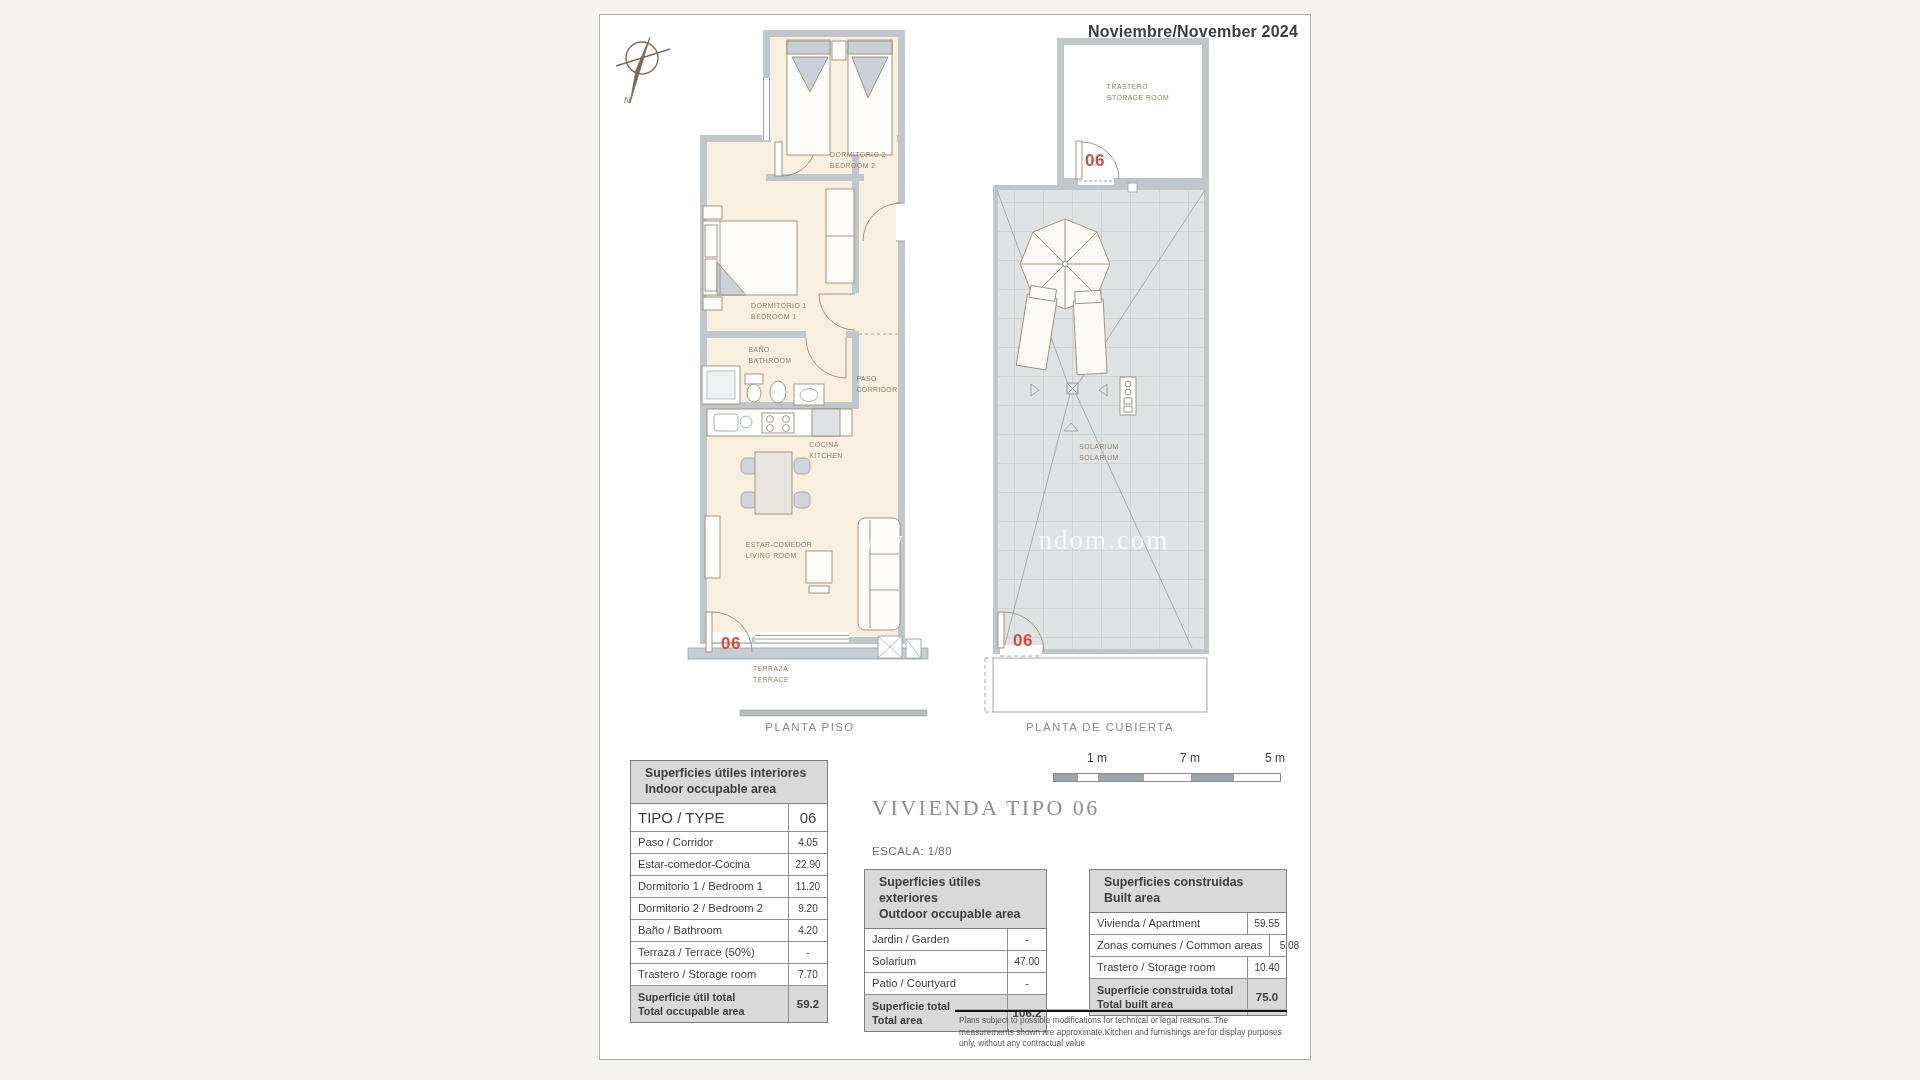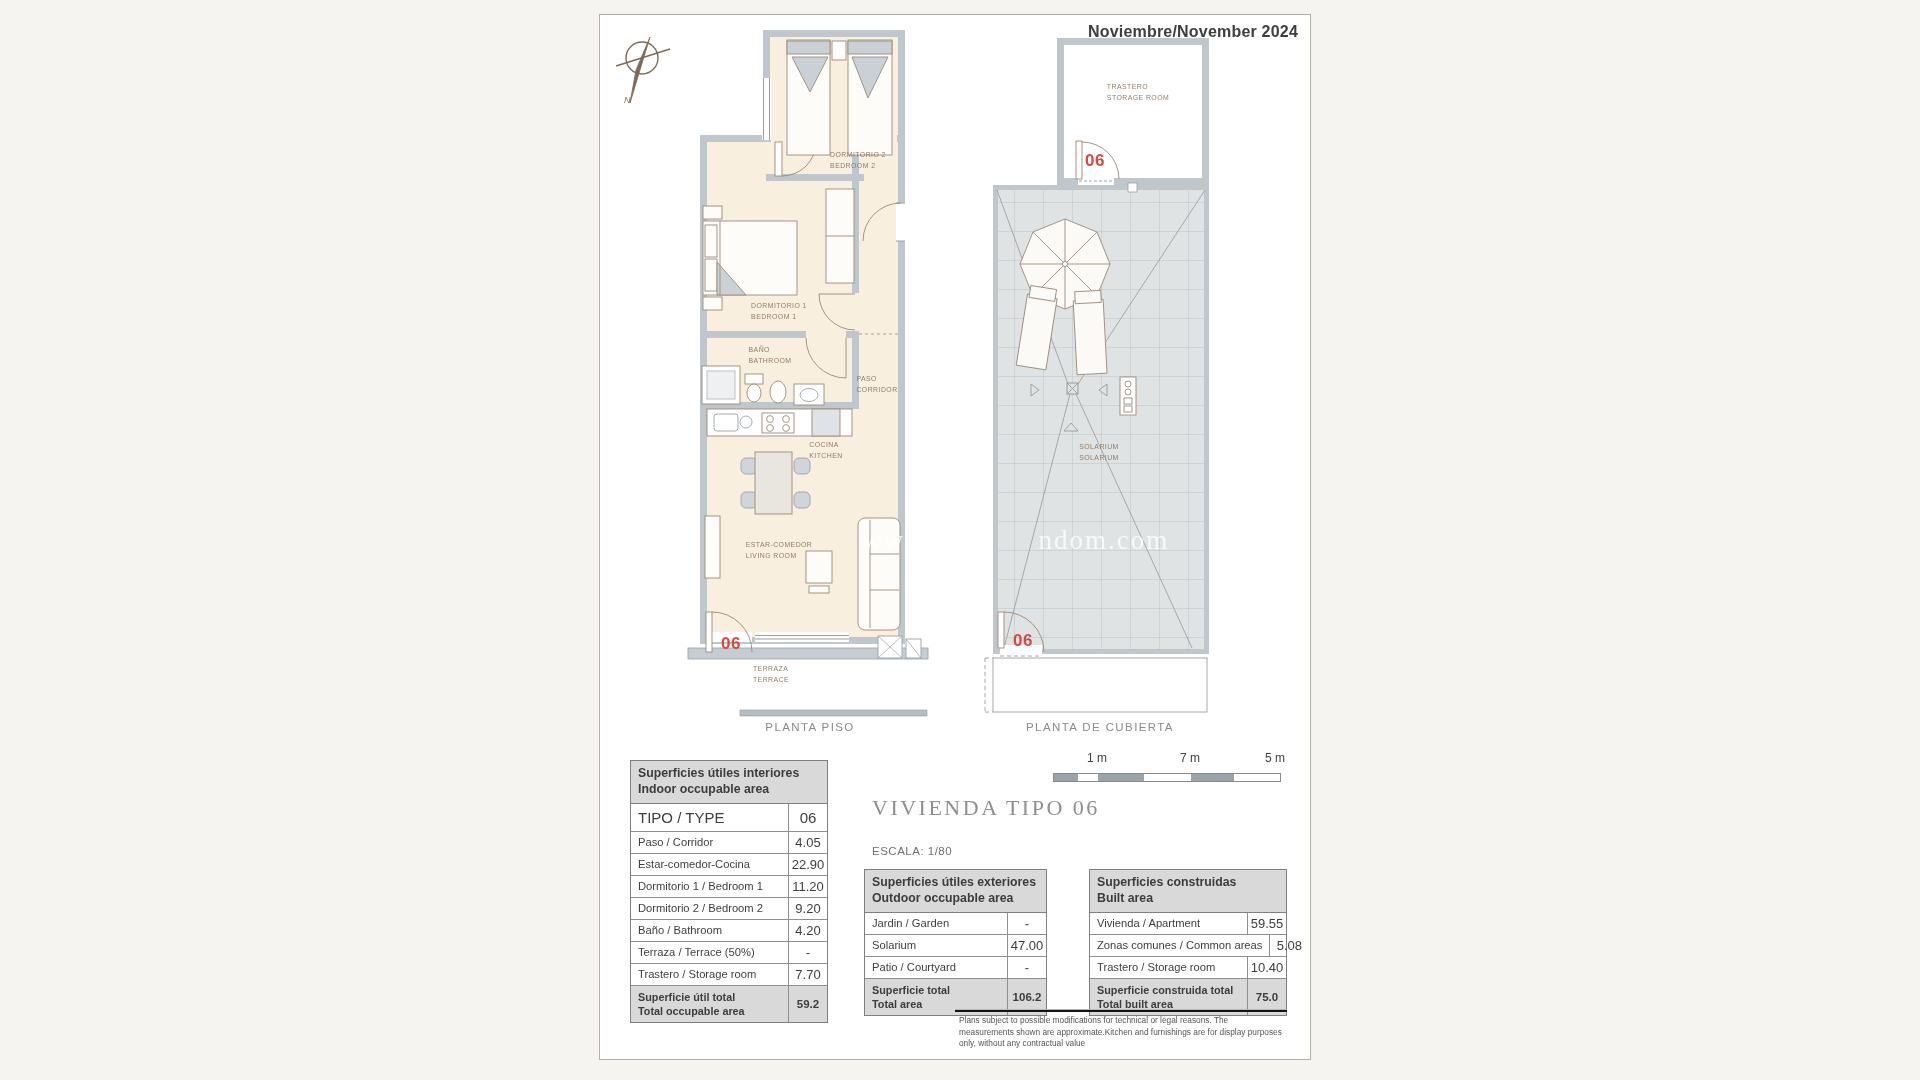--- a/index.html
+++ b/index.html
@@ -48,28 +48,28 @@
     border:1px solid #8a8a8a;display:flex;box-sizing:content-box;background:#fff;
   }
   .scalebar .seg{height:100%}
   .scalebar .g{background:#99a3a9}
   .scalebar .w{background:#ffffff}
   .area-table{
     position:absolute;background:#fff;border:1.5px solid #7f7f7f;color:#3d3d3d;box-sizing:border-box;
   }
   .t-head{
     background:#d9d9d9;font-weight:bold;font-size:12.3px;line-height:1.3;
-    padding:5px 7px;border-bottom:1.5px solid #7f7f7f;
+    padding:5px 14px;border-bottom:1.5px solid #7f7f7f;
   }
   .t-row{display:flex;align-items:stretch;border-bottom:1px solid #8f8f8f}
   .t-row:last-child{border-bottom:none}
   .t-label{flex:1;padding:4.5px 7px;font-size:11.2px;white-space:nowrap}
   .t-val{
     width:38px;border-left:1px solid #8f8f8f;display:flex;align-items:center;
-    justify-content:center;font-size:13px;flex:none;
+    justify-content:center;font-size:10px;flex:none;
   }
   .t-type .t-label{font-size:15px;padding:5px 7px}
   .t-type .t-val{font-size:15px}
   .t-total{background:#d9d9d9;font-weight:bold}
   .t-total .t-label{font-size:10.8px;line-height:1.3;white-space:normal;padding:4px 7px}
   .t-total .t-val{font-size:11.5px}
   .disclaimer{position:absolute;left:355px;top:994px;width:332px;color:#555}
   .disc-rule{border-top:1px solid #b5b5b5}
   .disc-thick{border-top:2.5px solid #141414}
   .disc-p{font-size:8.3px;line-height:1.4;padding:3px 4px}

